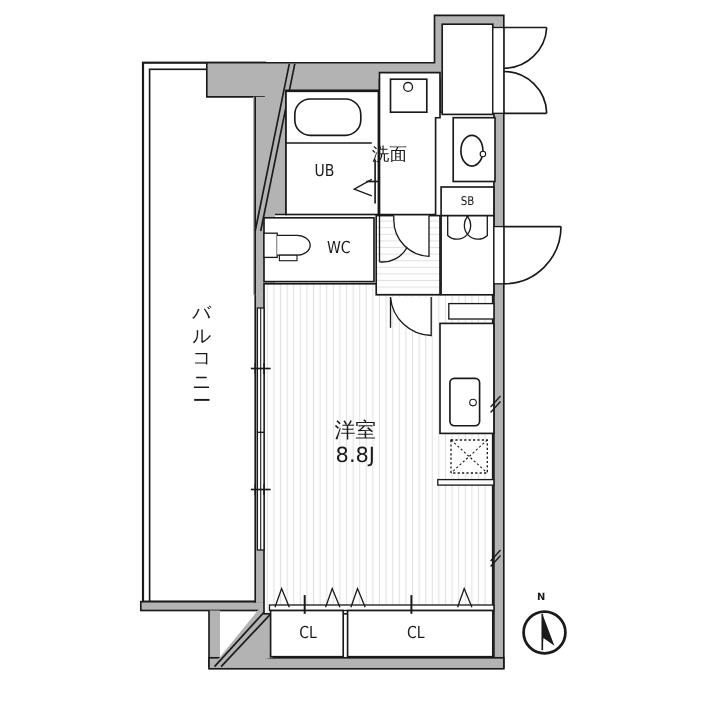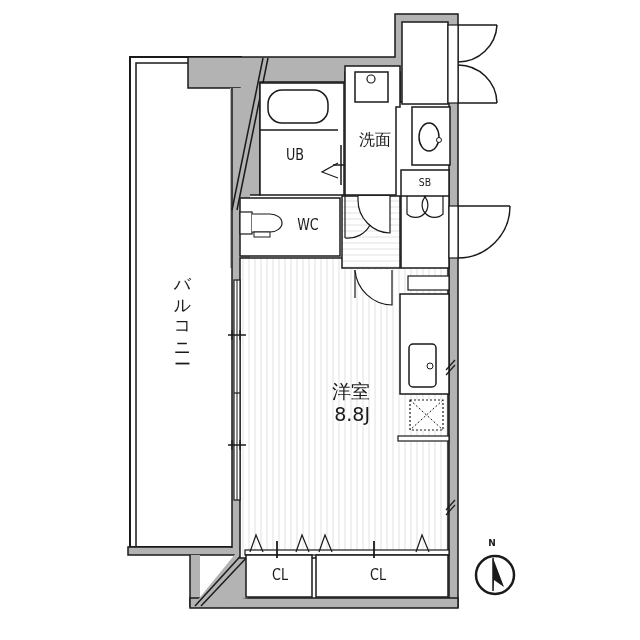--- a/index.html
+++ b/index.html
@@ -161,24 +161,24 @@
     <line x1="374" y1="541" x2="374" y2="558" stroke="#1a1a1a" stroke-width="1.8"></line>
   </g>
 
   <g>
     <circle cx="495" cy="575" r="19" fill="#fff" stroke="#1a1a1a" stroke-width="2.5"></circle>
     <polygon points="493,558 504,587 494,580 493,591" fill="#1a1a1a"></polygon>
     <line x1="493" y1="558" x2="493" y2="591" stroke="#1a1a1a" stroke-width="1.5"></line>
   </g>
 </svg>
 
-<div class="lbl lbl-lg" style="left:300px; top:380px; width:70px;text-align:right;">
+<div class="lbl lbl-lg" style="left:288px; top:380px; width:70px;">
   <div>洋室</div>
   <div>8.8J</div>
 </div>
 <div class="lbl lbl-md" style="left:280px; top:146px; width:30px;">UB</div>
-<div class="lbl lbl-md" style="left:355px; top:130px; width:40px; transform:none; font-size:16px;">洗面</div>
+<div class="lbl lbl-md" style="left:334px; top:130px; width:40px; transform:none; font-size:16px;">洗面</div>
 <div class="lbl lbl-md" style="left:293px; top:216px; width:30px;">WC</div>
 <div class="lbl lbl-sm" style="left:413px; top:176px; width:24px;">SB</div>
 <div class="lbl lbl-md" style="left:266px; top:566px; width:28px;">CL</div>
 <div class="lbl lbl-md" style="left:364px; top:566px; width:28px;">CL</div>
 <div class="lbl lbl-v" style="left:172px; top:265px;">バルコニー</div>
 <div class="lbl" style="left:487px; top:538px; width:10px; font-size:9px; font-weight:bold;">N</div>
 
 </body></html>

